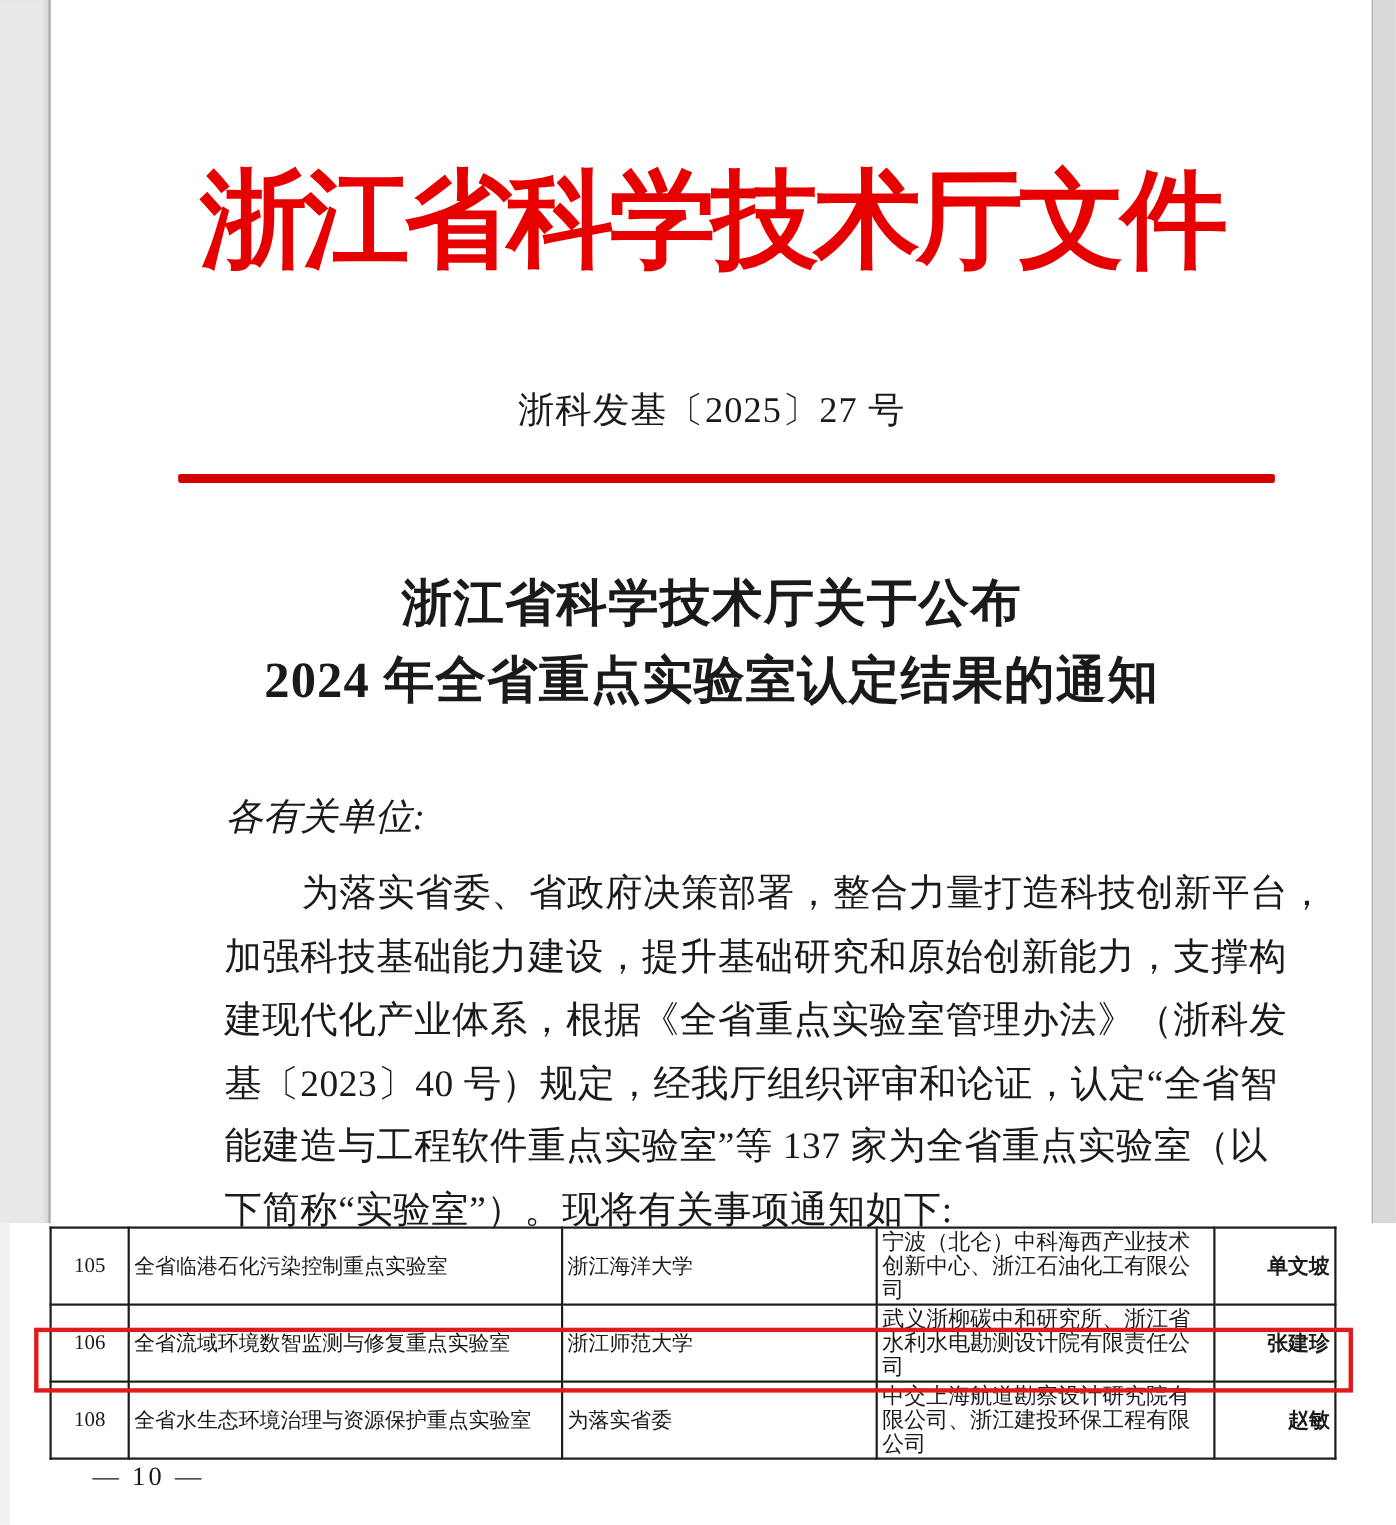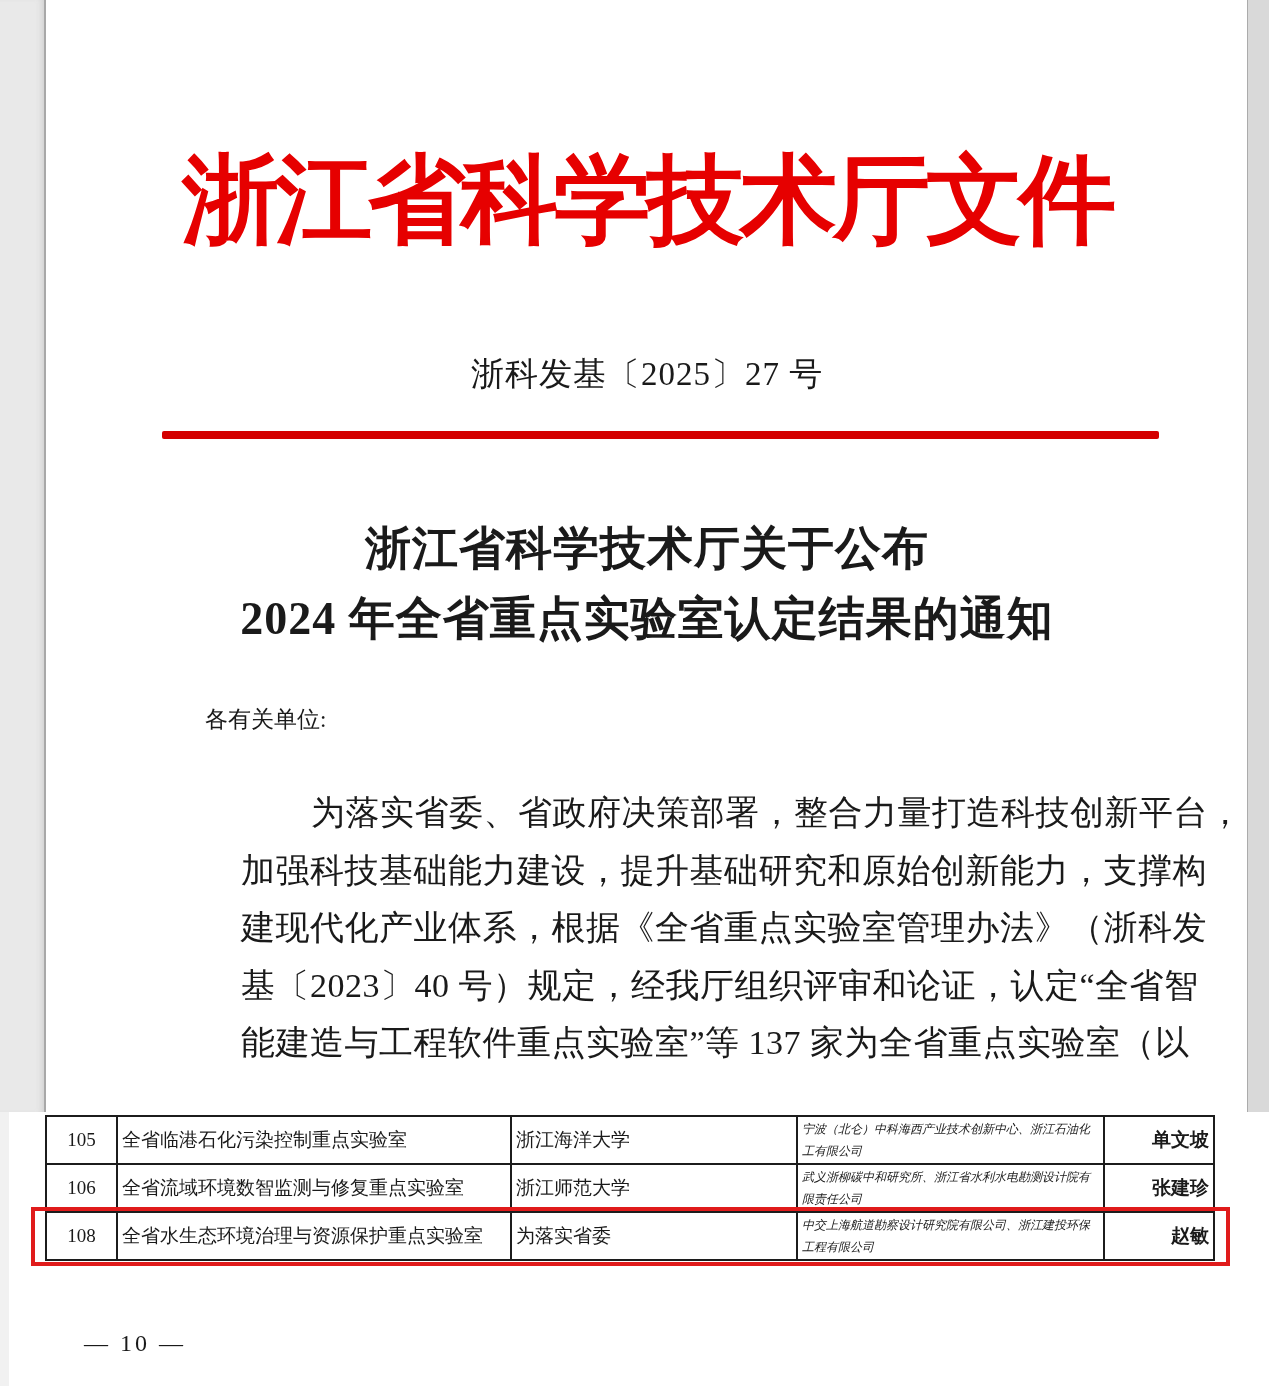--- a/index.html
+++ b/index.html
@@ -52,50 +52,50 @@
   .notice-title {
     left:46px; top:514px; width:1202px;
     text-align:center;
     font-weight:bold;
     font-size:46px; line-height:70px;
     letter-spacing:1px;
   }
 
   
   .greeting {
-    left:205px; top:698px;
-    font-size:23px; line-height:44px;
+    left:205px; top:722px;
+    font-size:34px; line-height:44px;
     white-space:nowrap;
+    font-style:italic;
   }
   .body-text {
     left:204px; top:784px; width:960px;
     font-size:34px; line-height:57.5px;
     letter-spacing:0.5px;
-    margin-left:37px;
   }
   .body-text .line { white-space:nowrap; }
   .body-text .line.indent { padding-left:70px; }
 
   
   table.results {
     position:absolute; left:45px; top:1115px;
     width:1170px;
     border-collapse:collapse; table-layout:fixed;
     font-size:19px;
   }
   table.results td {
     border:2px solid #1c1c1c;
     vertical-align:middle;
     padding:1px 4px;
     overflow:hidden;
   }
   td.c-no  { width:61px;  text-align:center; }
   td.c-lab { width:384px; padding-left:12px; white-space:nowrap; }
   td.c-host{ width:276px; padding-left:12px; white-space:nowrap; }
-  td.c-par { width:297px; font-size:12px; line-height:22px; padding:2px 6px;font-style:italic; }
+  td.c-par { width:297px; font-size:20px; line-height:22px; padding:2px 6px; }
   td.c-dir { width:100px; text-align:right;font-weight:bold; }
   tr.r-105 { height:48px; }
   tr.r-106 { height:46px; }
   tr.r-107 { height:52px; }
   tr.r-108 { height:48px; }
 
   .highlight-box {
     left:31px; top:1207px; width:1191px; height:51px;
     border:4px solid var(--red-box,#e01b1b);
     background:transparent;
@@ -127,20 +127,21 @@
 </div>
 
 <div class="abs greeting">各有关单位:</div>
 
 <div class="abs body-text">
   <div class="line indent">为落实省委、省政府决策部署，整合力量打造科技创新平台，</div>
   <div class="line">加强科技基础能力建设，提升基础研究和原始创新能力，支撑构</div>
   <div class="line">建现代化产业体系，根据《全省重点实验室管理办法》（浙科发</div>
   <div class="line">基〔2023〕40 号）规定，经我厅组织评审和论证，认定“全省智</div>
   <div class="line">能建造与工程软件重点实验室”等 137 家为全省重点实验室（以</div>
+  <div class="line">下简称“实验室”）。现将有关事项通知如下:</div>
 </div>
 
 <table class="results">
   <tbody>
     <tr class="r-105">
       <td class="c-no">105</td>
       <td class="c-lab">全省临港石化污染控制重点实验室</td>
       <td class="c-host">浙江海洋大学</td>
       <td class="c-par">宁波（北仑）中科海西产业技术创新中心、浙江石油化工有限公司</td>
       <td class="c-dir">单文坡</td>

